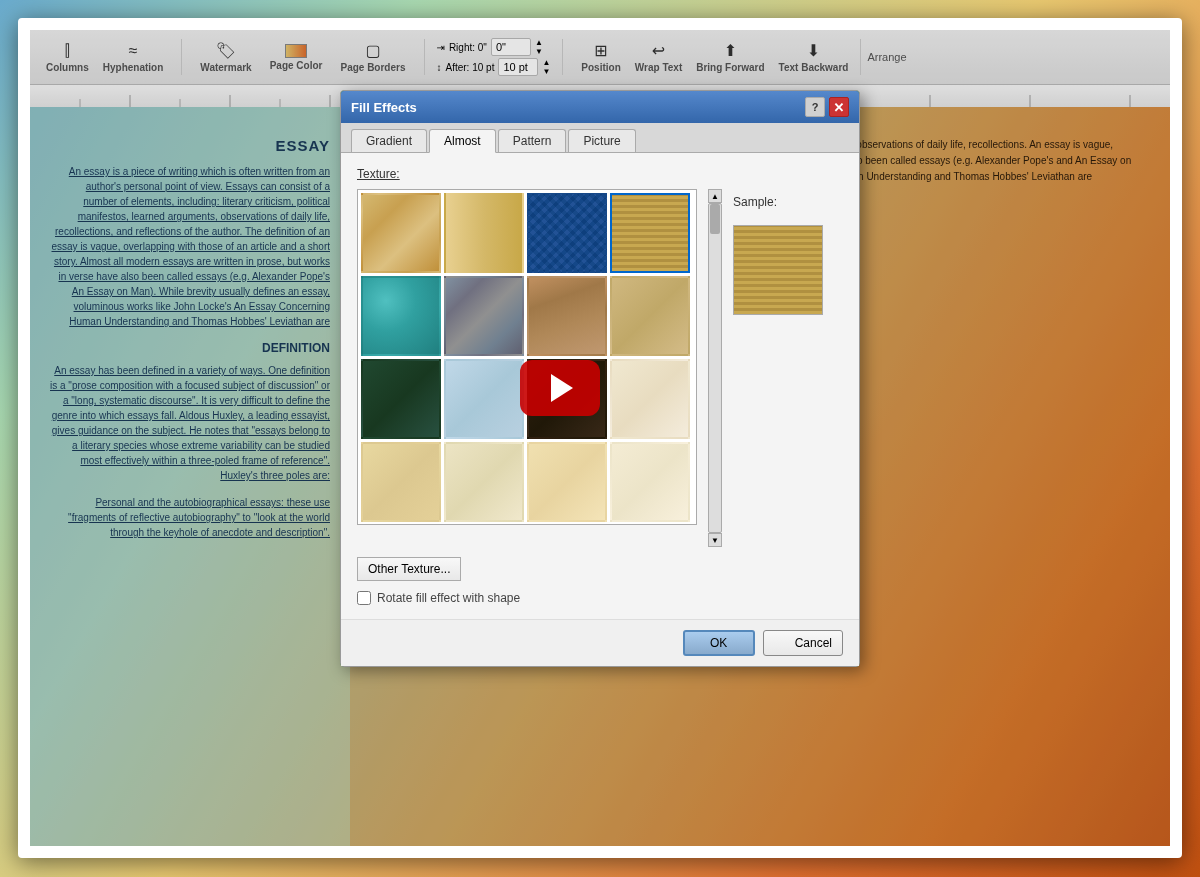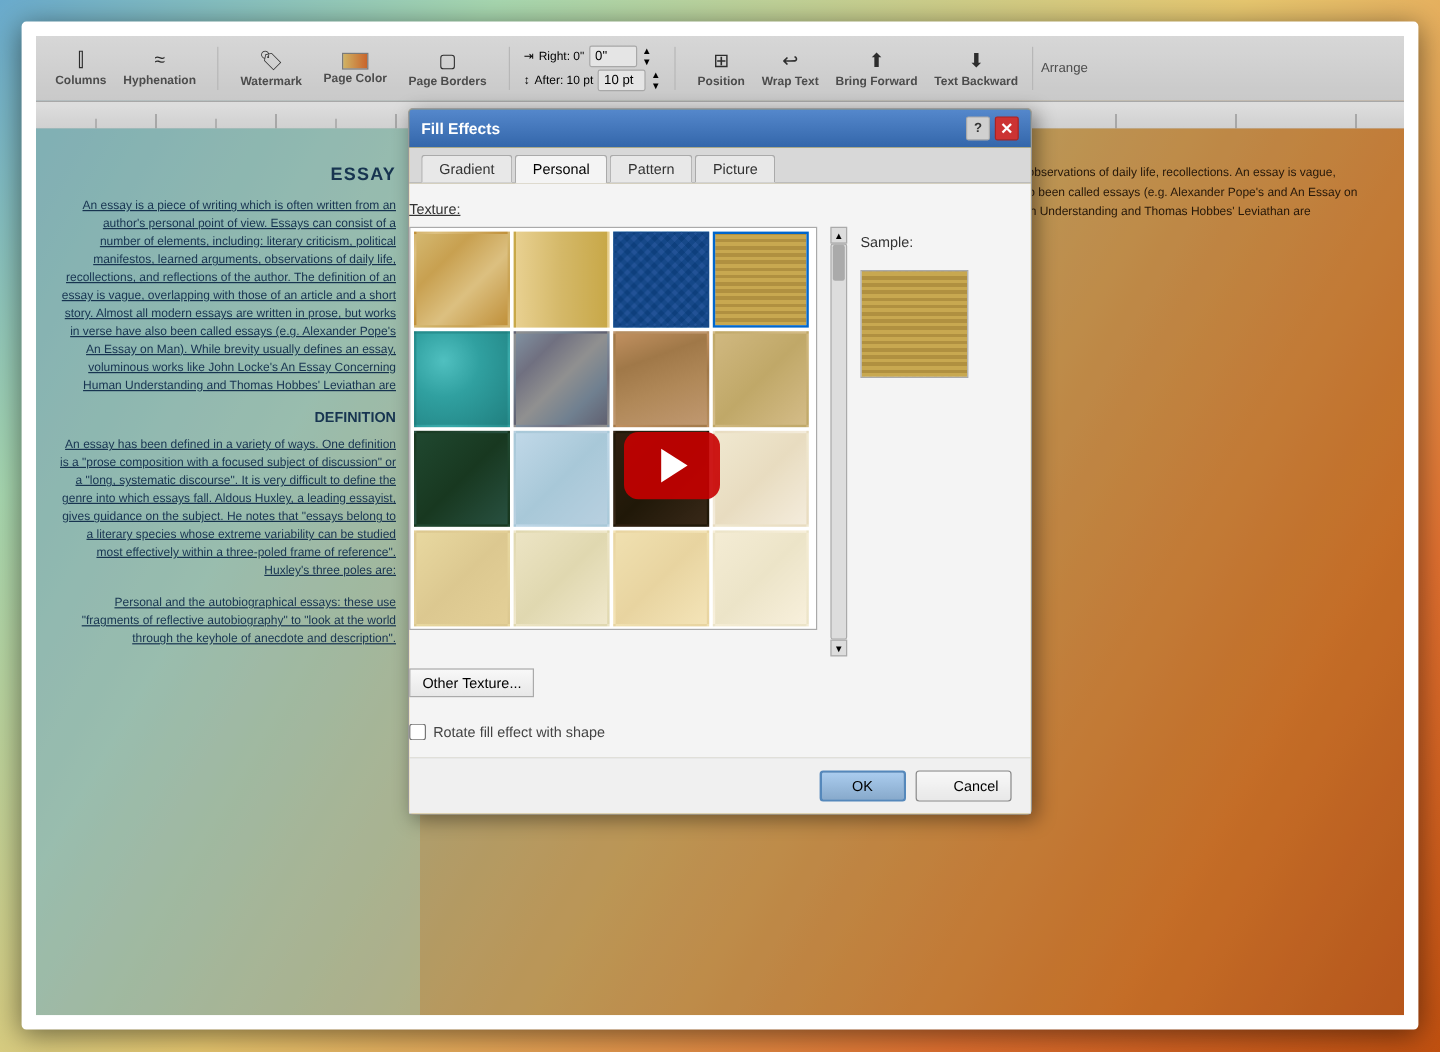--- a/index.html
+++ b/index.html
@@ -184,21 +184,21 @@
       top: 0; left: 0;
       width: 100%; height: 100%;
       background: rgba(0,0,0,0.1);
     }
 
     
     .dialog {
       position: absolute;
       top: 60px; left: 310px;
       width: 520px;
-      background: #eab308;
+      background: #15803d;
       border: 1px solid #999;
       border-radius: 4px;
       box-shadow: 4px 4px 16px rgba(0,0,0,0.4);
       padding: 0;
     }
 
     .dialog-titlebar {
       background: linear-gradient(180deg, #5588cc 0%, #3366aa 100%);
       color: white;
       font-size: 13px;
@@ -268,21 +268,21 @@
       background: #f4f4f4;
       color: #000;
       border-bottom: 1px solid #f4f4f4;
       margin-bottom: -1px;
       z-index: 1;
     }
 
     
     .dialog-body {
       background: #f4f4f4;
-      padding: 14px 0;
+      padding: 14px 16px;
     }
 
     .texture-label {
       font-size: 12px;
       color: #333;
       margin-bottom: 8px;
       text-decoration: underline;
     }
 
     
@@ -396,21 +396,21 @@
       font-size: 12px;
       cursor: pointer;
       height: 24px;
     }
 
     
     .checkbox-row {
       display: flex;
       align-items: center;
       gap: 6px;
-      margin-top: 22px;
+      margin-top: 10px;
     }
 
     .checkbox-row input[type=checkbox] {
       width: 14px; height: 14px;
     }
 
     .checkbox-label {
       font-size: 12px;
       color: #444;
     }
@@ -662,21 +662,21 @@
           <span>Fill Effects</span>
         </div>
         <div class="dialog-controls">
           <div class="dialog-btn-help">?</div>
           <div class="dialog-btn-close">✕</div>
         </div>
       </div>
 
       <div class="dialog-tabs">
         <div class="tab">Gradient</div>
-        <div class="tab active">Personal</div>
+        <div class="tab active">Almost</div>
         <div class="tab">Pattern</div>
         <div class="tab">Picture</div>
       </div>
 
       <div class="dialog-body">
         <div class="texture-label">Texture:</div>
 
         <div class="texture-grid-container">
 
           <div class="texture-grid">

